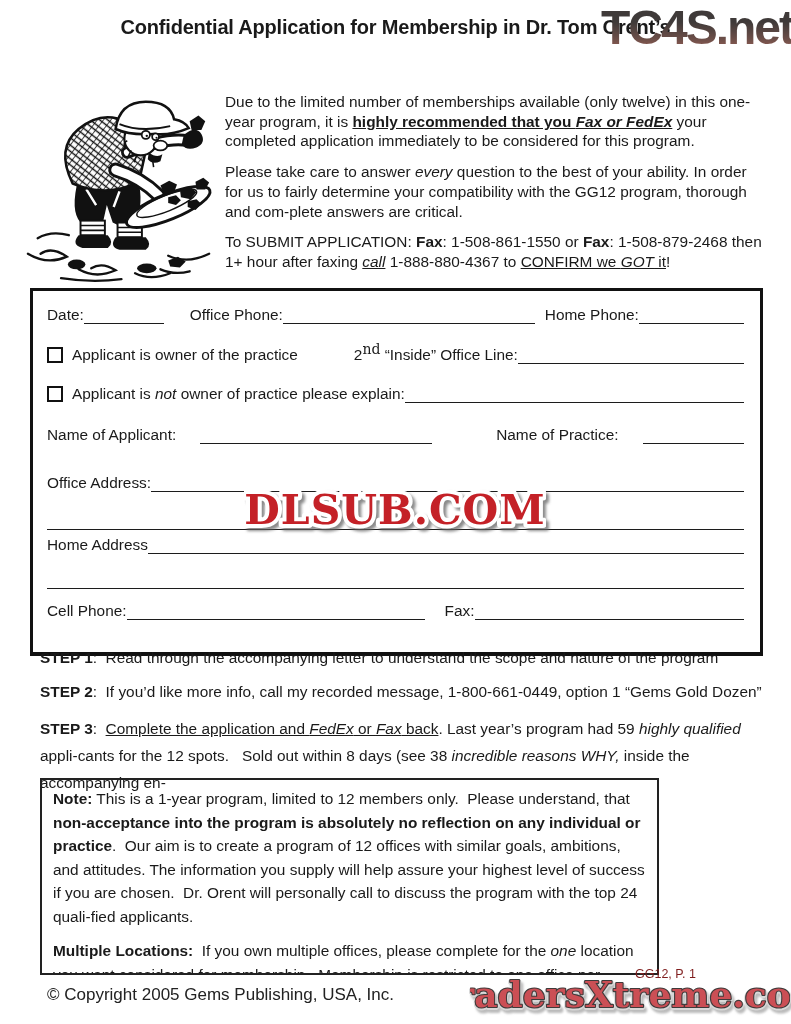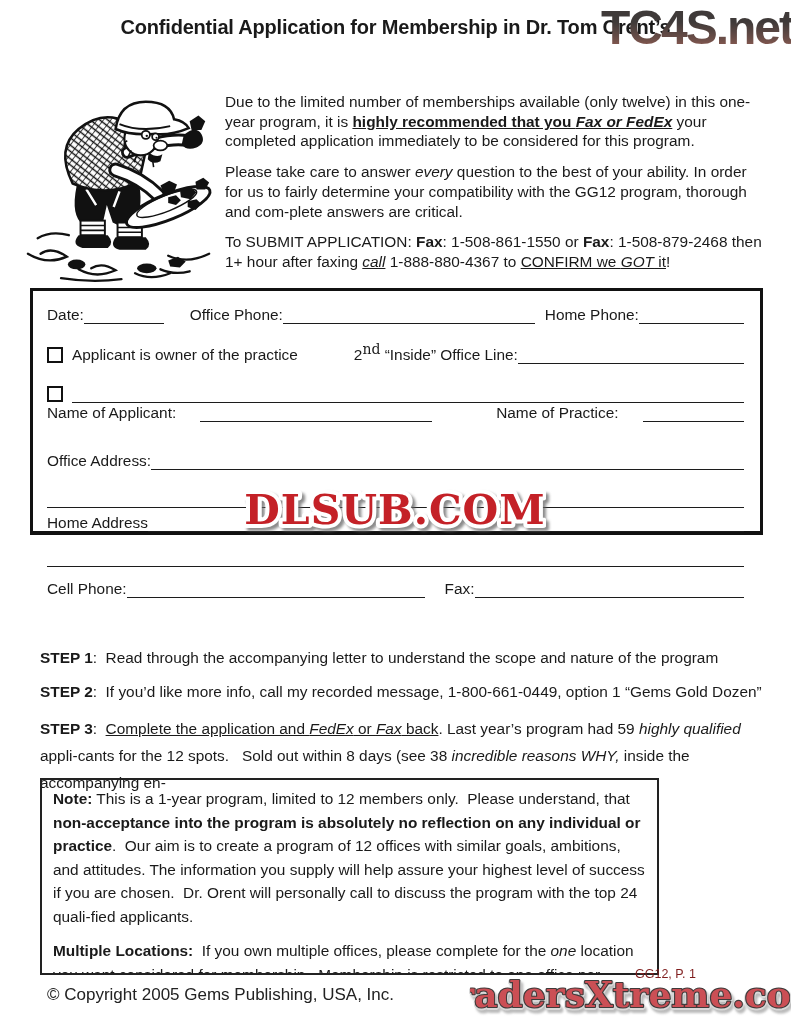--- a/index.html
+++ b/index.html
@@ -31,21 +31,21 @@
 
   
   .prospector { position:absolute; left:22px; top:92px; width:195px; height:190px; }
 
   
   .intro { position:absolute; left:225px; top:92px; width:542px; font-size:15.4px; line-height:1.28; }
   .intro p { margin-bottom:11px; }
 
   
   .formbox {
-    position:absolute; left:30px; top:288px; width:733px; height:247px;
+    position:absolute; left:30px; top:288px; width:733px; height:368px;
     border:3px solid #111; border-bottom-width:4px;
     padding:12px 16px 10px 14px; font-size:15.4px;
     display:flex; flex-direction:column;
   }
   .frow { display:flex; align-items:flex-end; }
   .frow .lbl { white-space:nowrap; }
   .bl { border-bottom:1.3px solid #1c1c1c; height:19px; }
   .grow { flex:1 1 auto; }
   .cb {
     width:16px; height:16px; border:2px solid #111; background:#fff;
@@ -180,23 +180,24 @@
     </div>
     <div class="frow" style="margin-top:17px;">
       <span class="cb"></span>
       <span class="lbl">Applicant is owner of the practice</span>
       <span style="width:56px"></span>
       <span class="lbl"><span>2</span><span class="sup-sm">nd</span><span> “Inside” Office  Line:</span></span>
       <span class="bl grow"></span>
     </div>
     <div class="frow" style="margin-top:20px;">
       <span class="cb"></span>
-      <span class="bl grow"></span>
-    </div>
-    <div class="frow" style="gap:24px;">
+      <span class="lbl"><span>Applicant is </span><span class="i">not</span><span> owner of practice please explain: </span></span>
+      <span class="bl grow"></span>
+    </div>
+    <div class="frow" style="margin-top:22px;gap:24px;">
       <span class="lbl">Name of Applicant:</span>
       <span class="bl" style="width:232px"></span>
       <span style="width:16px"></span>
       <span class="lbl">Name of Practice:</span>
       <span class="bl grow"></span>
     </div>
     <div class="frow" style="margin-top:29px;">
       <span class="lbl">Office Address:</span>
       <span class="bl grow"></span>
     </div>

